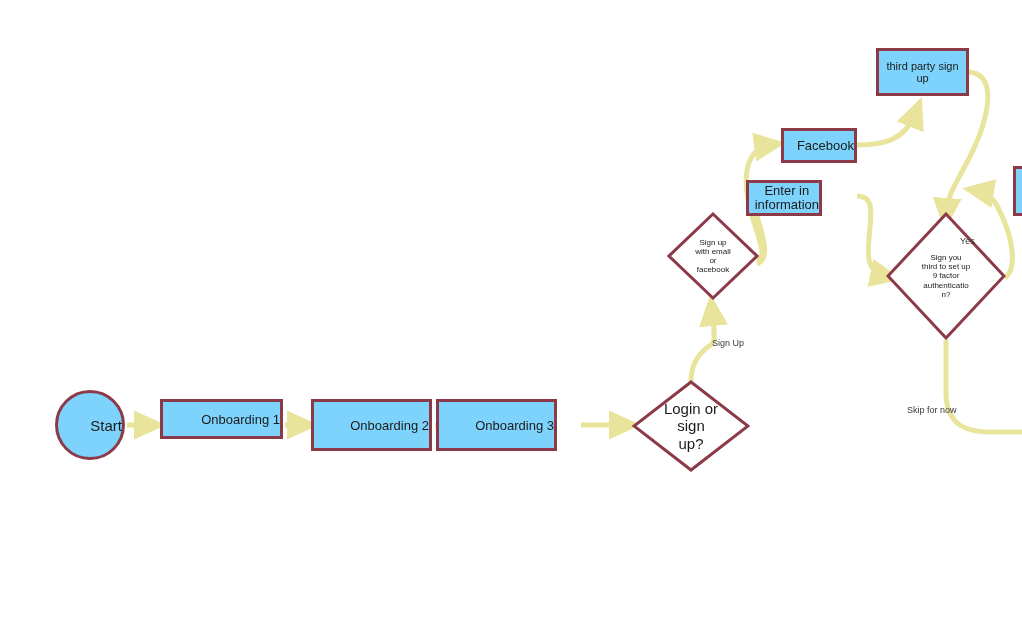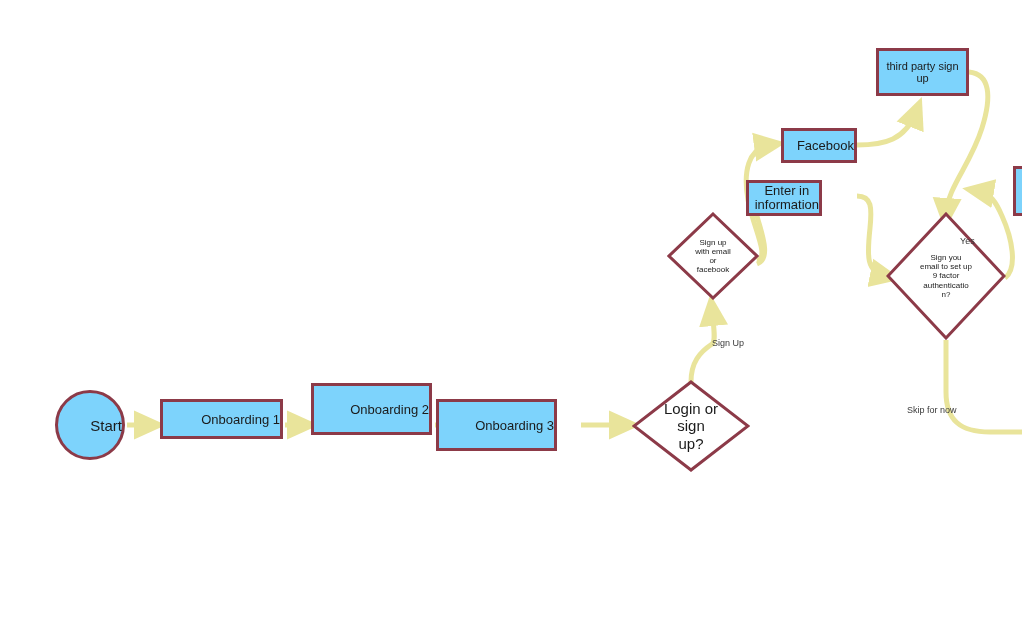--- a/index.html
+++ b/index.html
@@ -116,21 +116,21 @@
   </svg>
 
   <div class="node circle lbl-9" style="left:55px; top:390px; width:70px; height:70px;">
     <span>Start</span>
   </div>
 
   <div class="node box lbl-13" style="left:160px; top:399px; width:123px; height:40px;">
     <span>Onboarding 1</span>
   </div>
 
-  <div class="node box lbl-13" style="left:311px; top:383px; width:121px; height:52px;">
+  <div class="node box lbl-13" style="left:311px; top:399px; width:121px; height:52px;">
     <span>Onboarding 2</span>
   </div>
 
   <div class="node box lbl-13" style="left:436px; top:399px; width:121px; height:52px;">
     <span>Onboarding 3</span>
   </div>
 
   <div class="diamond-wrap" style="left:632px; top:380px; width:118px; height:92px;">
     <svg class="diamond-shape" viewBox="0 0 118 92" xmlns="http://www.w3.org/2000/svg">
       <polygon points="59,2 116,46 59,90 2,46" fill="#ffffff" stroke="#8c3a48" stroke-width="3"></polygon>
@@ -172,21 +172,21 @@
     <span>third party sign up</span>
   </div>
 
   <div class="diamond-wrap" style="left:886px; top:212px; width:120px; height:128px;">
     <svg class="diamond-shape" viewBox="0 0 120 128" xmlns="http://www.w3.org/2000/svg">
       <polygon points="60,2 118,64 60,126 2,64" fill="#ffffff" stroke="#8c3a48" stroke-width="3"></polygon>
     </svg>
     <div class="diamond-label lbl-8">
       <div>
         <div>Sign you</div>
-        <div>email to set up</div>
+        <div>third to set up</div>
         <div>9 factor</div>
         <div>authenticatio</div>
         <div>n?</div>
       </div>
     </div>
   </div>
 
   <div class="node box lbl-13" style="left:1013px; top:166px; width:50px; height:50px;">
     <span></span>
   </div>

